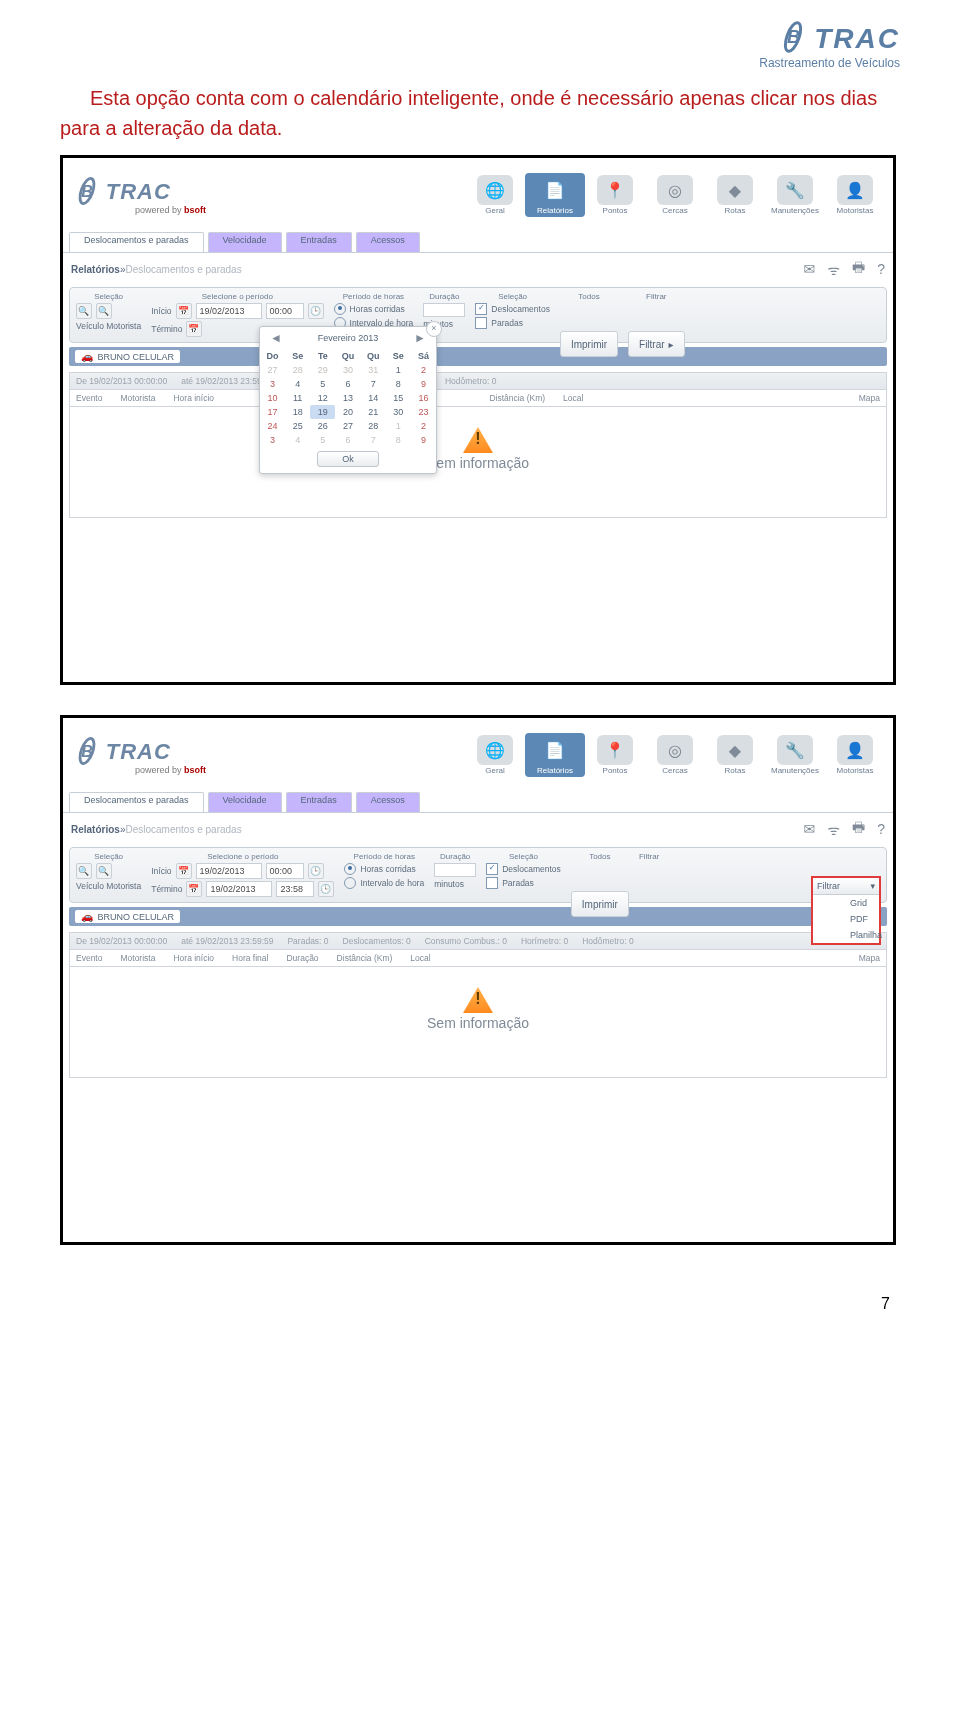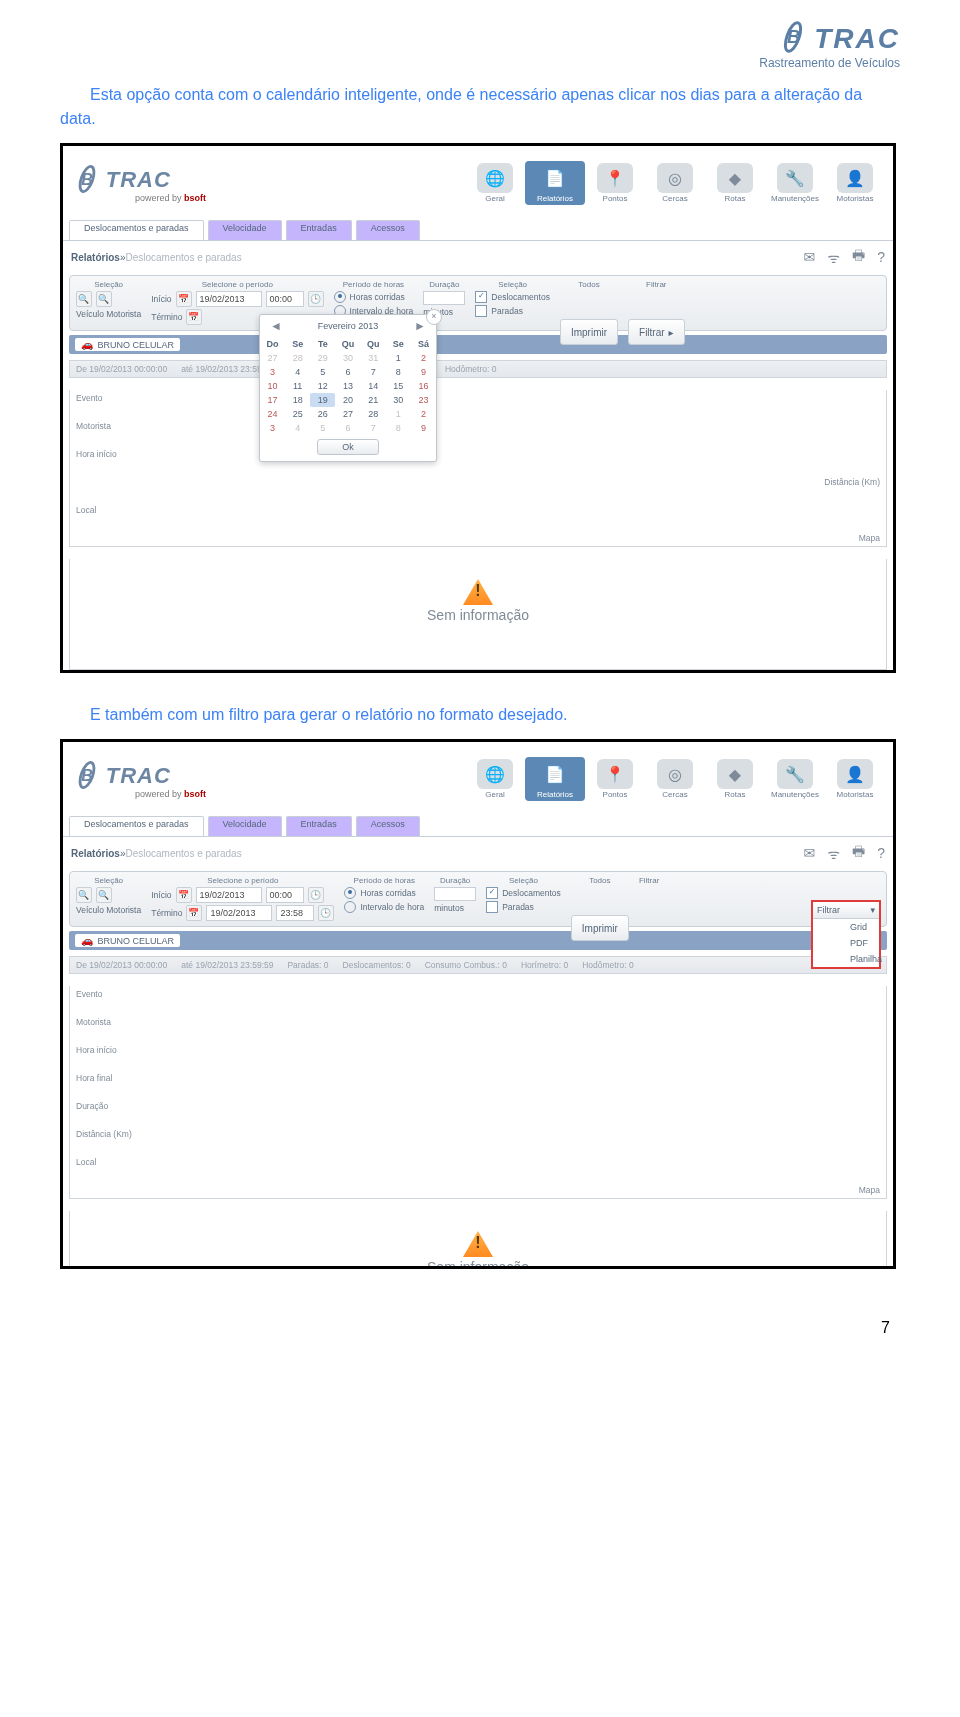--- a/index.html
+++ b/index.html
@@ -34,22 +34,22 @@
     font-style: italic;
     letter-spacing: 2px;
   }
   .logo-sub {
     font-size: 12px;
     color: #5b7ea5;
     text-align: right;
     margin-top: -2px;
   }
   .body-text {
-    font-size: 16px;
-    color: #3b82f6;
+    font-size: 20px;
+    color: #b91c1c;
     margin: 8px 0 12px 0;
     line-height: 1.5;
   }
   .indent { text-indent: 30px; }
 
   
   .shot {
     border: 3px solid #000;
     width: 830px;
     height: 524px;
@@ -202,29 +202,28 @@
     background: linear-gradient(#eef0f3,#e4e7eb);
     border:1px solid #d0d5db;
     margin: 6px 6px 0;
     padding: 3px 6px;
     font-size: 8.5px;
     color: #9aa3ad;
     display:flex;
     gap: 14px;
   }
   .shot .data-cols {
-    margin: 12px 6px;
+    margin: 0 6px;
     border:1px solid #d0d5db;
     border-top:none;
     padding: 3px 6px;
     font-size: 8.5px;
     color: #7f8b98;
     display:flex;
     gap: 18px;
-    flex-direction: column;
   }
   .shot .data-body {
     margin: 0 6px;
     border:1px solid #d0d5db;
     border-top:none;
     height: 110px;
     position:relative;
     background:#fff;
   }
   .shot .no-info {
@@ -540,21 +539,20 @@
               <td class="off">7</td>
               <td class="off">8</td>
               <td class="off we">9</td>
             </tr>
           </tbody>
       </table>
       <span class="cal-ok">Ok</span>
     </div>
   </div>
 
-  <p class="body-text indent">E também com um filtro para gerar o relatório no formato desejado.</p>
 
   <div class="shot">
     <div class="app-head">
       <div class="app-logo-area">
         <span class="app-logo-mark">
           <svg width="32" height="32" viewBox="0 0 34 34">
             <ellipse cx="17" cy="17" rx="6" ry="14" fill="none" stroke="#6c86a3" stroke-width="3" transform="rotate(20 17 17)"></ellipse>
             <text x="11" y="23" font-size="17" font-weight="bold" fill="#6c86a3" font-style="italic">B</text>
           </svg>
         </span>

